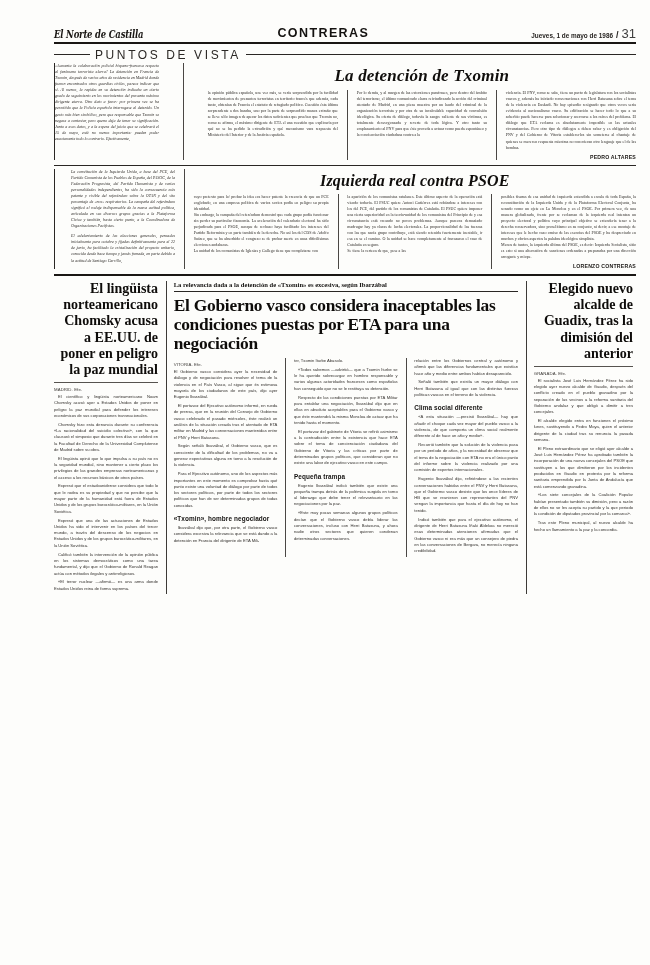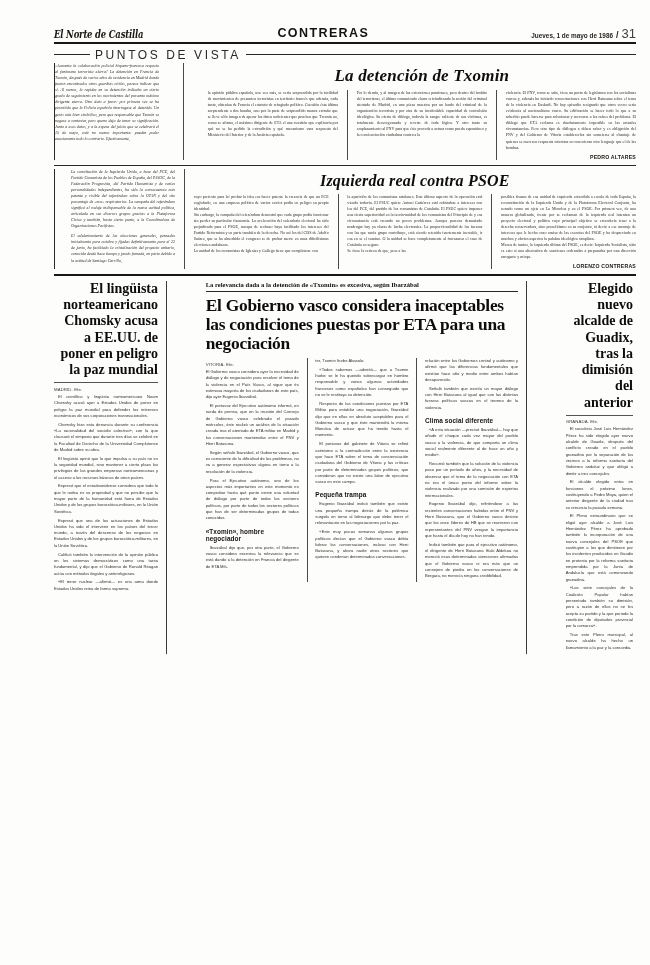--- a/index.html
+++ b/index.html
@@ -100,21 +100,21 @@
     font-family:"Liberation Sans", sans-serif;
     font-weight:bold;font-size:5.2px;
     text-align:right;letter-spacing:0.2px;
     margin-top:3px;color:#1a1714;
   }
 
   
   .news{
     display:flex;gap:8px;margin-top:5px;
   }
-  .newscol{display:flex;gap:32px;}
+  .newscol{display:flex;}
   .vrule{width:0.7px;background:#3d3a37;margin-right:7px;}
   .col-left{width:104px;}
   .col-mid{width:352px;}
   .col-right{width:107px;}
 
   .kicker{
     font-family:"Liberation Serif", serif;
     font-weight:bold;font-size:6.6px;line-height:1.22;
     color:#141210;margin-bottom:2px;
   }

